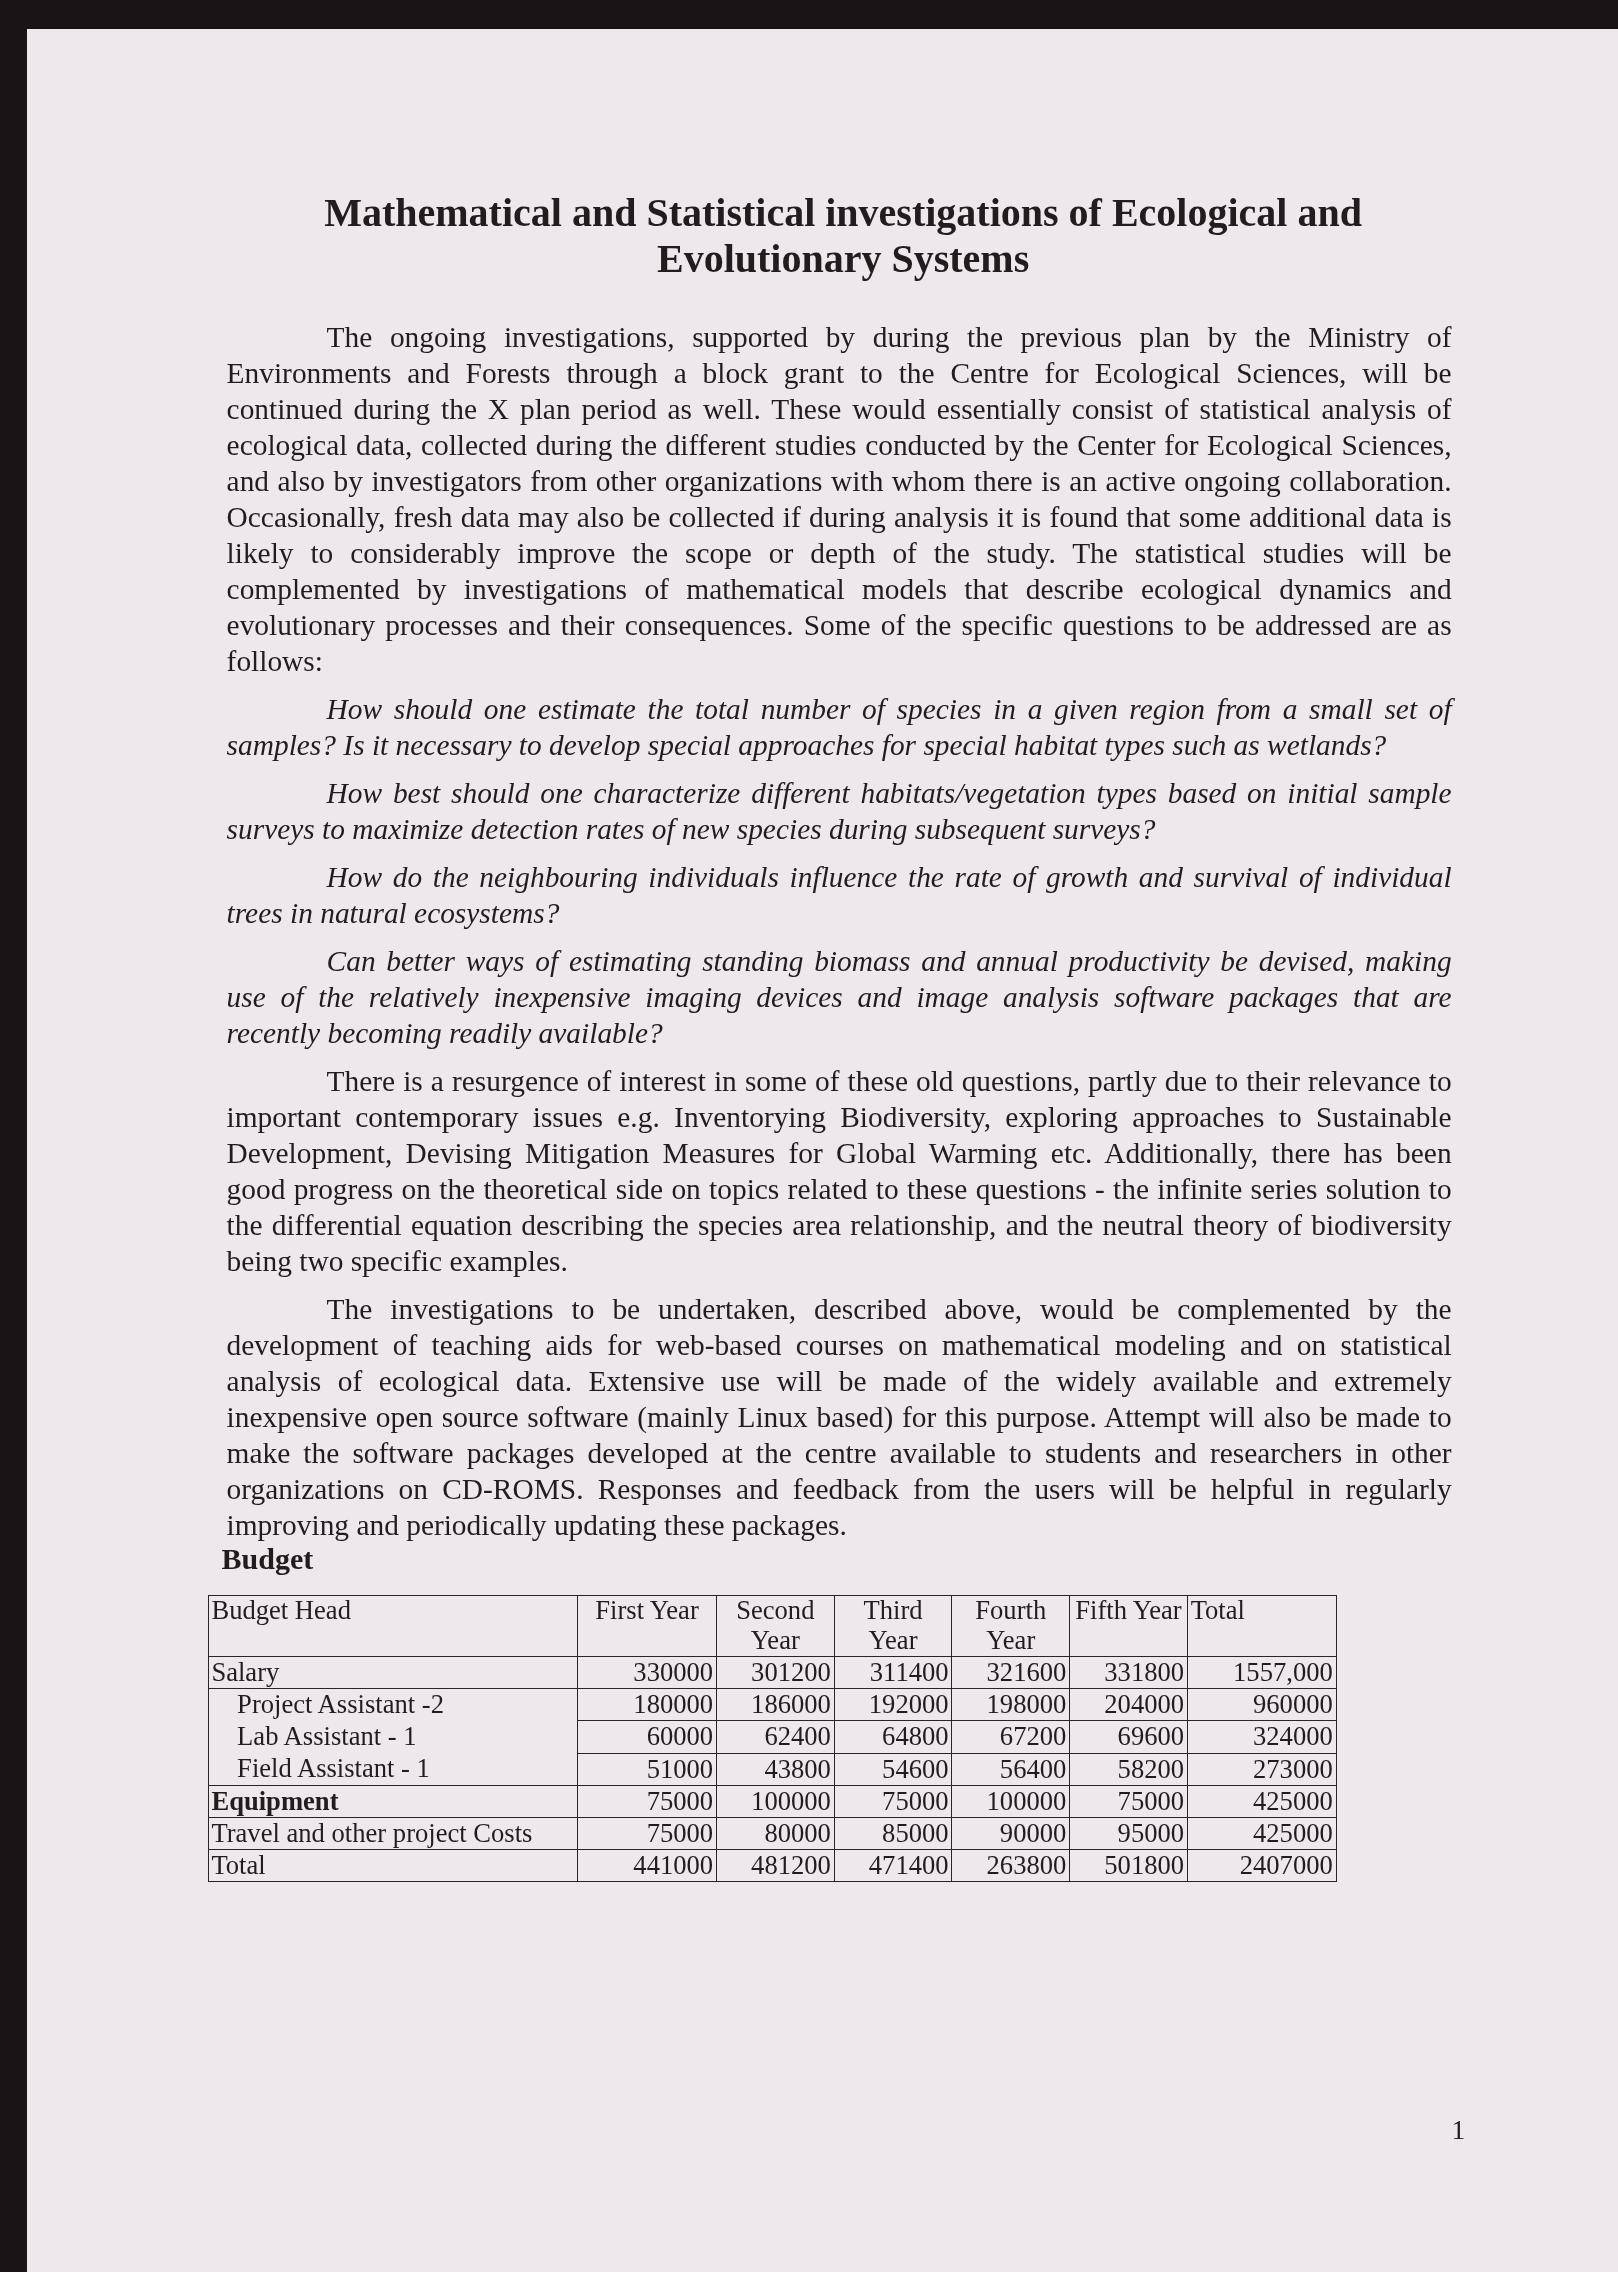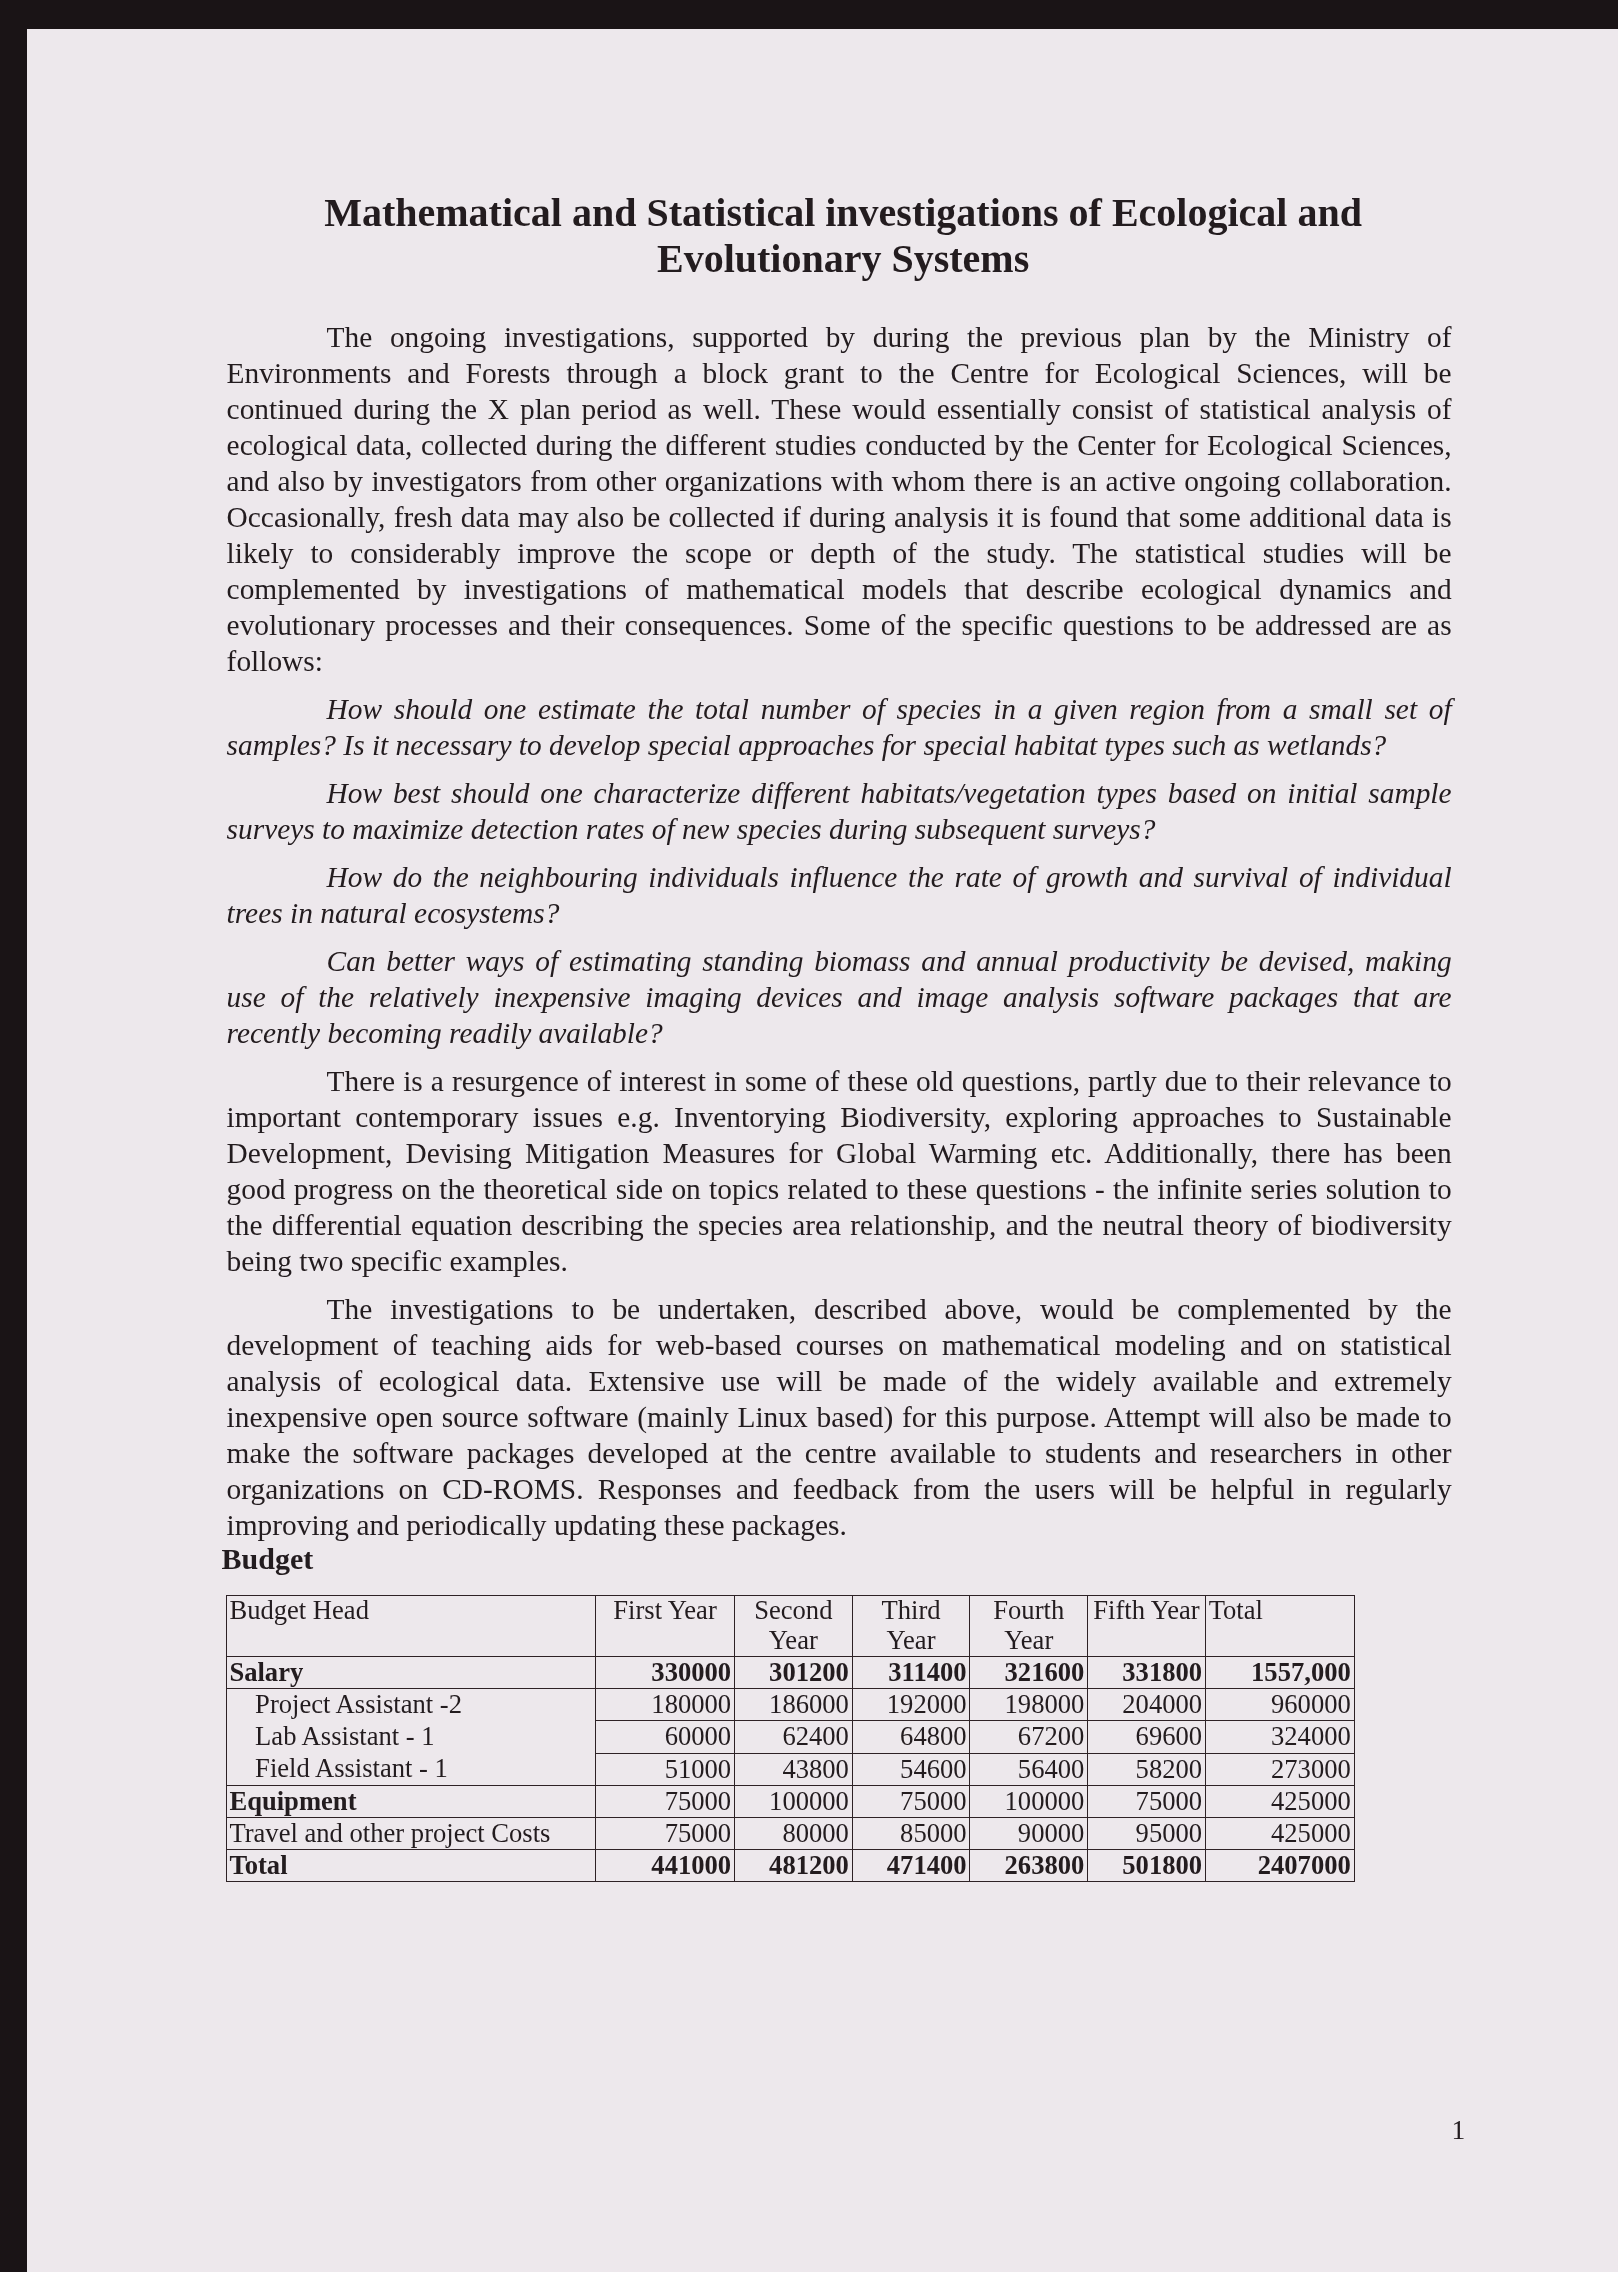--- a/index.html
+++ b/index.html
@@ -36,36 +36,36 @@
   .body-text p { margin: 12px; text-indent: 100px; }
   .body-text p.q { font-style: italic; }
   .budget-heading {
     position: absolute;
     left: 195px; top: 1513px;
     font-weight: bold; font-size: 30px;
     margin: 0;
   }
   table.budget {
     position: absolute;
-    left: 199px; top: 1566px;
+    left: 181px; top: 1566px;
     width: 1129px;
     border-collapse: collapse;
     font-size: 26.6px;
     line-height: 29.4px;
   }
   table.budget td, table.budget th {
     border: 1.9px solid #2e2226;
     padding: 0.9px 2.8px;
     font-weight: normal;
     vertical-align: top;
   }
   table.budget th { text-align: center; }
   table.budget th.left { text-align: left; }
   table.budget td.num { text-align: right; }
-  table.budget tr.bold td { font-weight: bold; }
+  table.budget tr.bold td { font-weight: normal; }
   table.budget td.sub { padding-left: 28.5px; border-top: none; border-bottom: none; }
   table.budget td.sub.first { border-top: 1.9px solid #2e2226; }
   table.budget td.sub.last { border-bottom: 1.9px solid #2e2226; }
   .page-number {
     position: absolute;
     left: 1425px; top: 2085px;
     font-size: 27.5px;
   }
 </style>
 </head>

